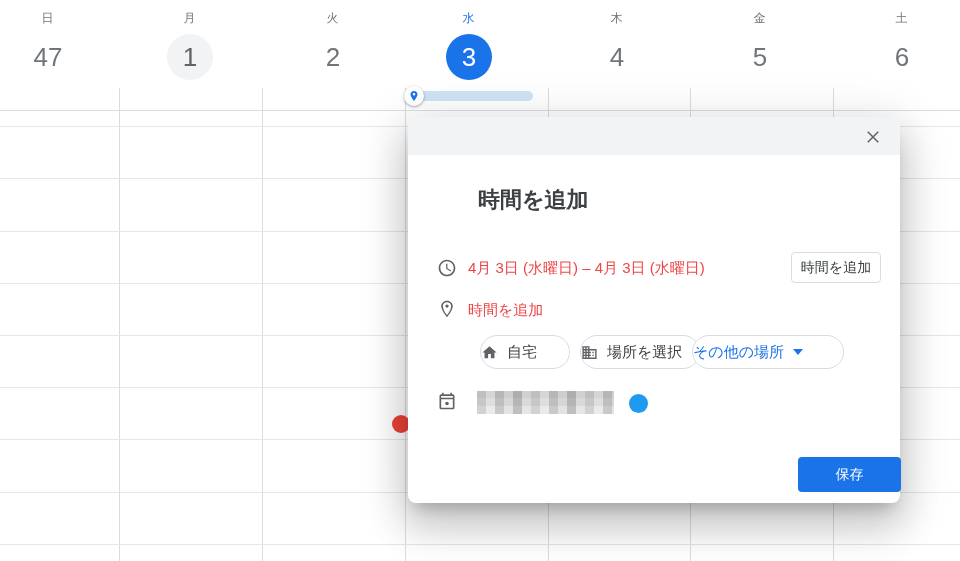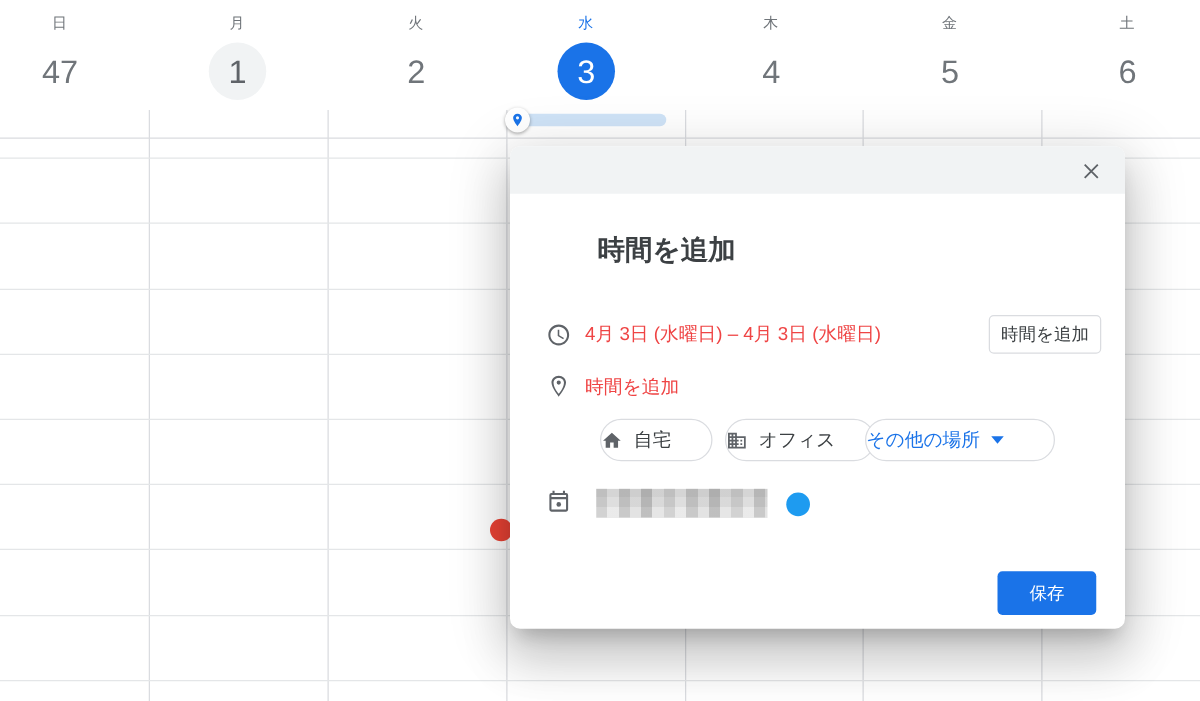--- a/index.html
+++ b/index.html
@@ -62,21 +62,21 @@
   .redacted { position:absolute; left:69px; top:274px; width:137px; height:23px;
     background:
       repeating-linear-gradient(90deg, rgba(0,0,0,.12) 0 9px, rgba(0,0,0,.02) 9px 18px,
         rgba(0,0,0,.16) 18px 27px, rgba(0,0,0,.05) 27px 36px,
         rgba(0,0,0,.20) 36px 45px, rgba(0,0,0,.04) 45px 54px),
       repeating-linear-gradient(0deg, #efefef 0 8px, #e2e2e2 8px 16px, #d9d9d9 16px 23px);
     cursor:pointer; }
   .cal-dot { position:absolute; left:221px; top:277px; width:19px; height:19px;
     border-radius:50%; }
 
-  .save-btn { position:absolute; left:390px; top:340px; width:79px; height:35px;
+  .save-btn { position:absolute; left:390px; top:340px; width:103px; height:35px;
     background:#1a73e8; color:#fff; border:none; border-radius:4px; font-size:14px;
     cursor:pointer; font-family:inherit; }
 </style>
 </head>
 <body>
 
 <div class="stage">
 
   <div class="vline" style="left:119px"></div>
   <div class="vline" style="left:262px"></div>
@@ -157,21 +157,21 @@
     <button class="chip" style="left:72px; width:90px">
       <svg width="17" height="17" viewBox="0 0 24 24">
         <path fill="#5f6368" d="M10 20v-6h4v6h5v-8h3L12 3 2 12h3v8z"></path>
       </svg>
       <span>自宅</span>
     </button>
     <button class="chip" style="left:172px; width:120px">
       <svg width="17" height="17" viewBox="0 0 24 24">
         <path fill="#5f6368" d="M12 7V3H2v18h20V7H12zM6 19H4v-2h2v2zm0-4H4v-2h2v2zm0-4H4V9h2v2zm0-4H4V5h2v2zm4 12H8v-2h2v2zm0-4H8v-2h2v2zm0-4H8V9h2v2zm0-4H8V5h2v2zm10 12h-8v-2h2v-2h-2v-2h2v-2h-2V9h8v10zm-2-8h-2v2h2v-2zm0 4h-2v2h2v-2z"></path>
       </svg>
-      <span>オフィス</span>
+      <span>場所を選択</span>
     </button>
     <button class="chip accent" style="left:284px; width:152px">
       <span>その他の場所</span>
       <span class="caret"></span>
     </button>
 
     <svg class="row-icon" style="top:274px" viewBox="0 0 24 24">
       <path fill="#5f6368" d="M19 4h-1V2h-2v2H8V2H6v2H5a2 2 0 0 0-2 2v14a2 2 0 0 0 2 2h14a2 2 0 0 0 2-2V6a2 2 0 0 0-2-2zm0 16H5V10h14v10zm0-12H5V6h14v2z"></path>
       <circle cx="12" cy="15" r="2.2" fill="#5f6368"></circle>
     </svg>

